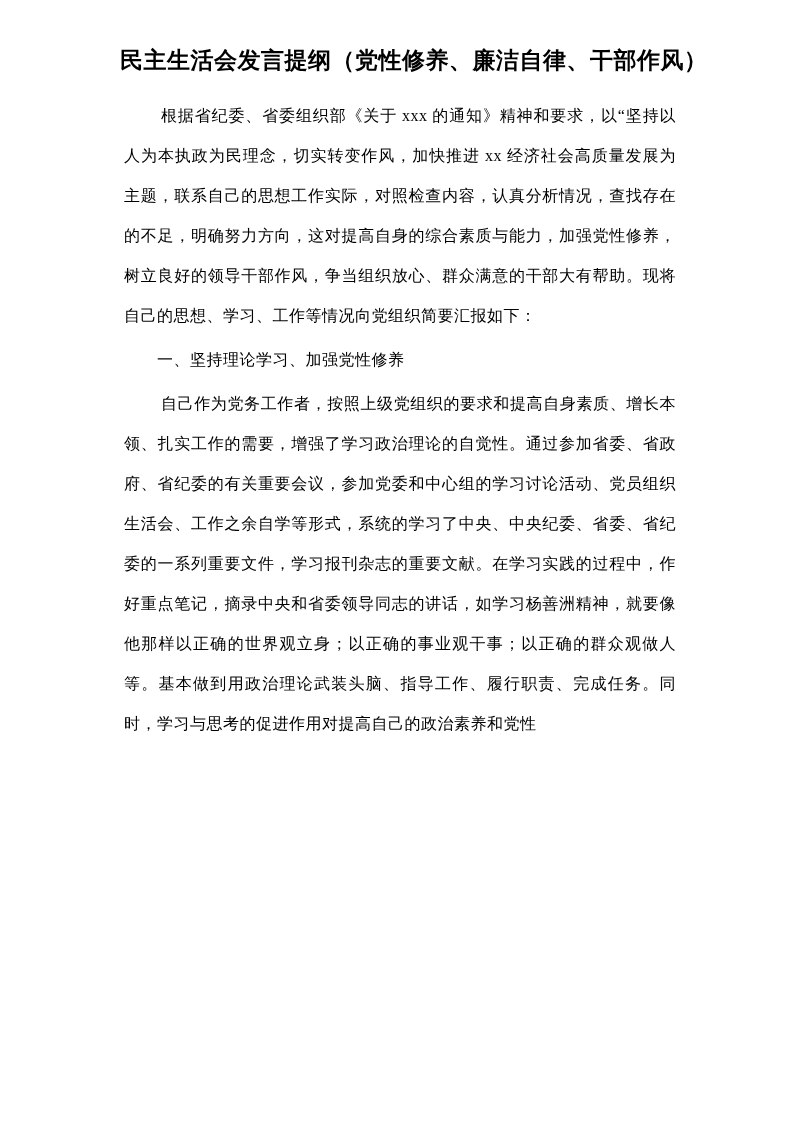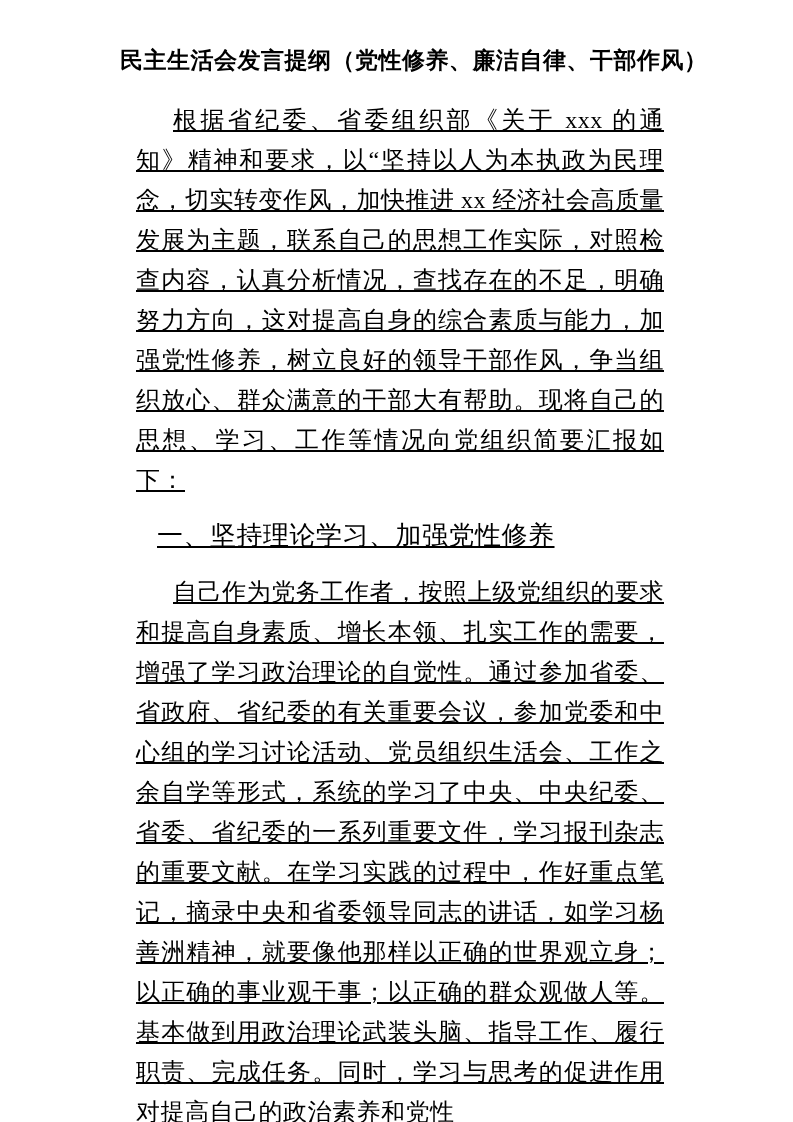--- a/index.html
+++ b/index.html
@@ -21,37 +21,35 @@
   .doc-title {
     margin: 0 0 12px 0;
     font-size: 23px;
     font-weight: bold;
     line-height: 46px;
     text-align: center;
     letter-spacing: 0.5px;
     white-space: nowrap;
   }
   .doc-para {
-    margin: 16px;
-    font-size: 24px;
+    margin: 4px;
+    font-size: 16px;
     line-height: 40px;
     text-align: justify;
     text-justify: inter-character;
     text-indent: 37px;
     letter-spacing: 0.5px;
     word-break: break-all;
-    text-decoration: underline;
   }
   .doc-heading {
     margin: 0;
-    font-size: 26px;
+    font-size: 16px;
     line-height: 40px;
     text-indent: 37px;
     letter-spacing: 0.5px;
-    text-decoration: underline;
   }
 </style>
 </head>
 <body>
 
 <div class="page">
   <h1 class="doc-title">民主生活会发言提纲（党性修养、廉洁自律、干部作风）</h1>
 
   <p class="doc-para">根据省纪委、省委组织部《关于 xxx 的通知》精神和要求，以“坚持以人为本执政为民理念，切实转变作风，加快推进 xx 经济社会高质量发展为主题，联系自己的思想工作实际，对照检查内容，认真分析情况，查找存在的不足，明确努力方向，这对提高自身的综合素质与能力，加强党性修养，树立良好的领导干部作风，争当组织放心、群众满意的干部大有帮助。现将自己的思想、学习、工作等情况向党组织简要汇报如下：</p>
 

